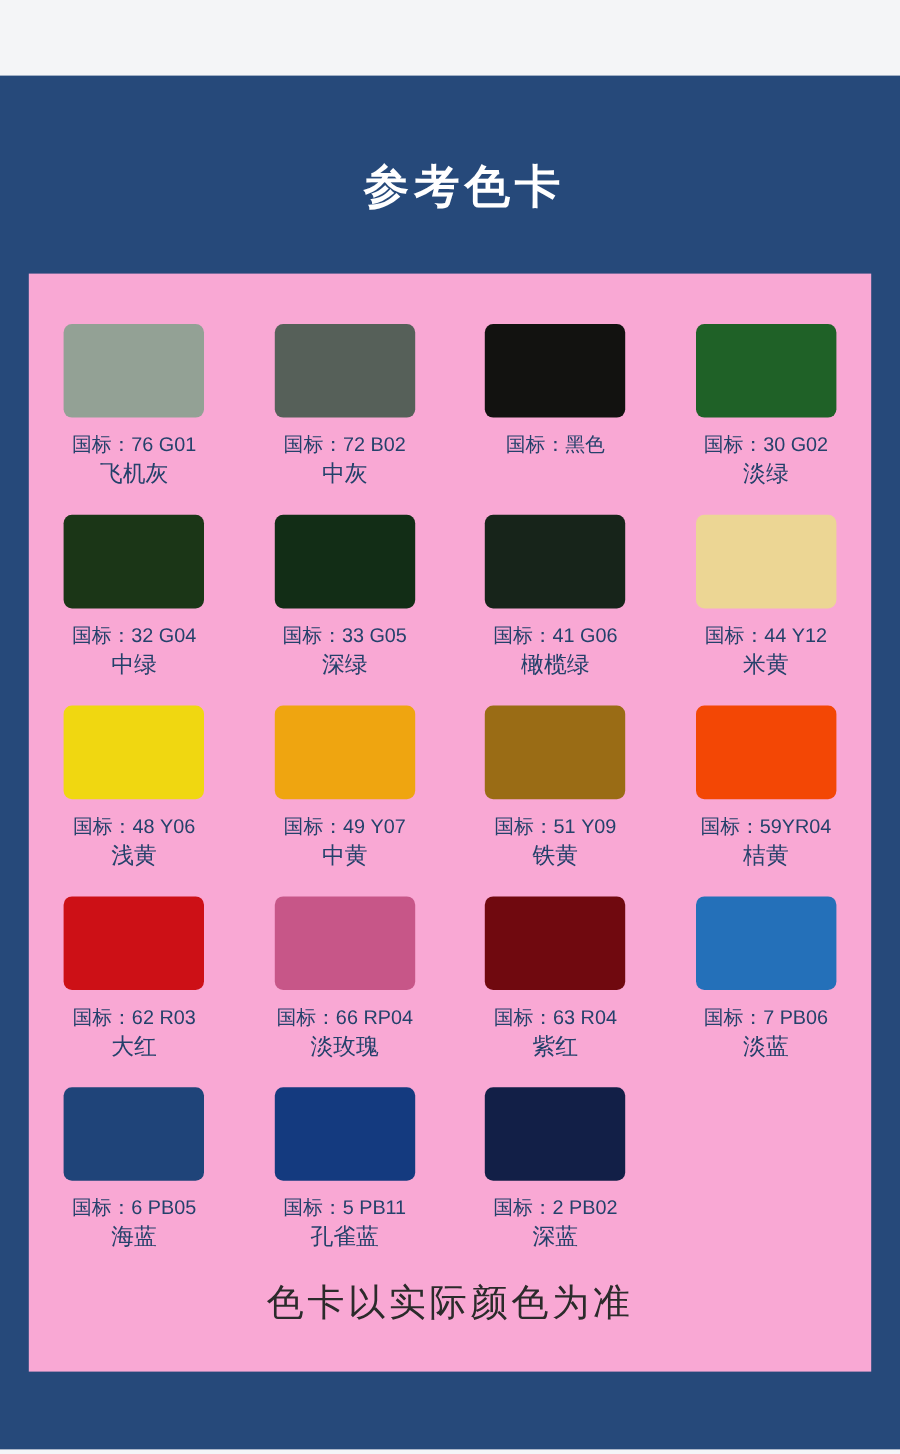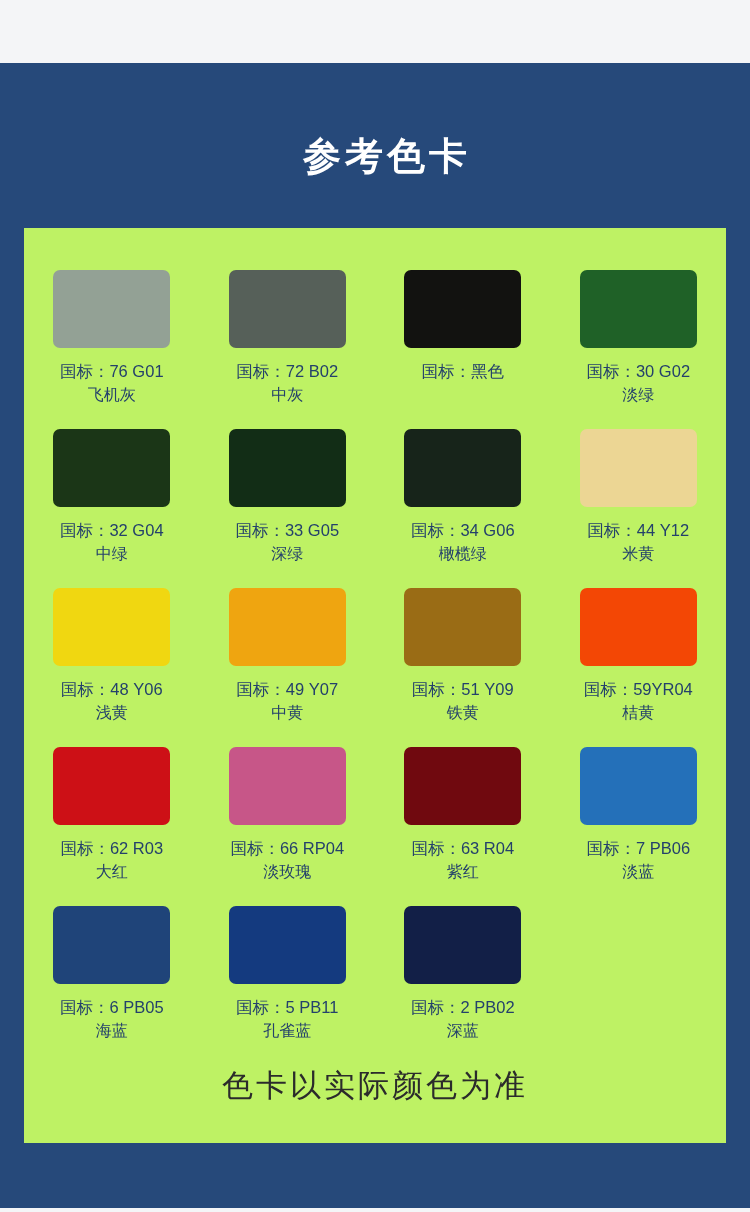--- a/index.html
+++ b/index.html
@@ -51,21 +51,21 @@
     letter-spacing: 4px;
     line-height: 52px;
     margin-left: 12px;
   }
   .card {
     position: absolute;
     top: 228px;
     left: 24px;
     width: 702px;
     height: 915px;
-    background: #bef264;
+    background: #f9a8d4;
     box-sizing: border-box;
   }
   .grid {
     position: absolute;
     top: 22px;
     left: 0;
     width: 702px;
     display: grid;
     grid-template-columns: repeat(4, 1fr);
     row-gap: 0px;
@@ -83,27 +83,26 @@
   }
   .swatch-code {
     margin-top: 11px;
     font-size: 16.5px;
     color: #24416b;
     line-height: 24px;
     white-space: nowrap;
     text-align: center;
   }
   .swatch-name {
-    font-size: 16px;
+    font-size: 19px;
     color: #24416b;
     line-height: 26px;
     white-space: nowrap;
     text-align: center;
     min-height: 26px;
-    font-family: Liberation Mono, monospace;
   }
   .footer-note {
     position: absolute;
     left: 0;
     bottom: 36px;
     width: 702px;
     text-align: center;
     font-size: 31px;
     color: #2b2b2b;
     letter-spacing: 3px;
@@ -148,21 +147,21 @@
           <div class="swatch-code">国标：32 G04</div>
           <div class="swatch-name">中绿</div>
         </div>
         <div class="swatch-cell">
           <div class="swatch" style="background: rgb(18, 45, 22);"></div>
           <div class="swatch-code">国标：33 G05</div>
           <div class="swatch-name">深绿</div>
         </div>
         <div class="swatch-cell">
           <div class="swatch" style="background: rgb(23, 36, 26);"></div>
-          <div class="swatch-code">国标：34 G06</div>
+          <div class="swatch-code">国标：41 G06</div>
           <div class="swatch-name">橄榄绿</div>
         </div>
         <div class="swatch-cell">
           <div class="swatch" style="background: rgb(236, 214, 148);"></div>
           <div class="swatch-code">国标：44 Y12</div>
           <div class="swatch-name">米黄</div>
         </div>
         <div class="swatch-cell">
           <div class="swatch" style="background: rgb(240, 215, 17);"></div>
           <div class="swatch-code">国标：48 Y06</div>

